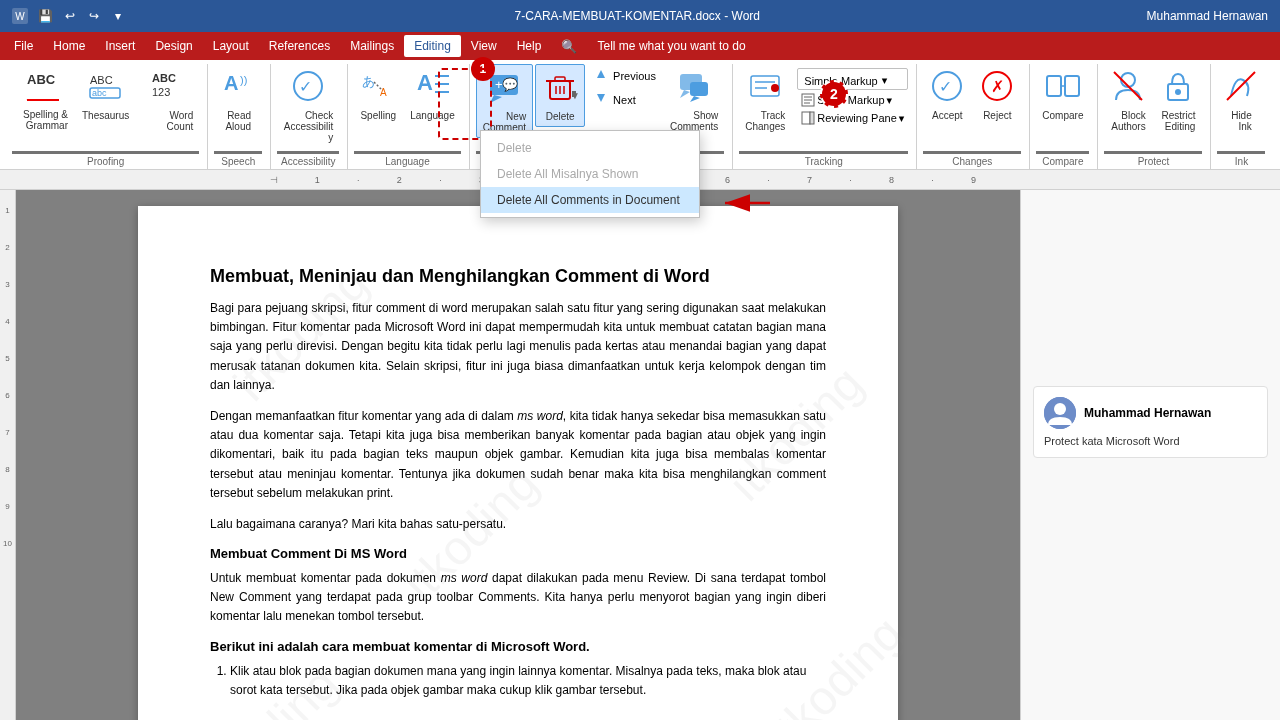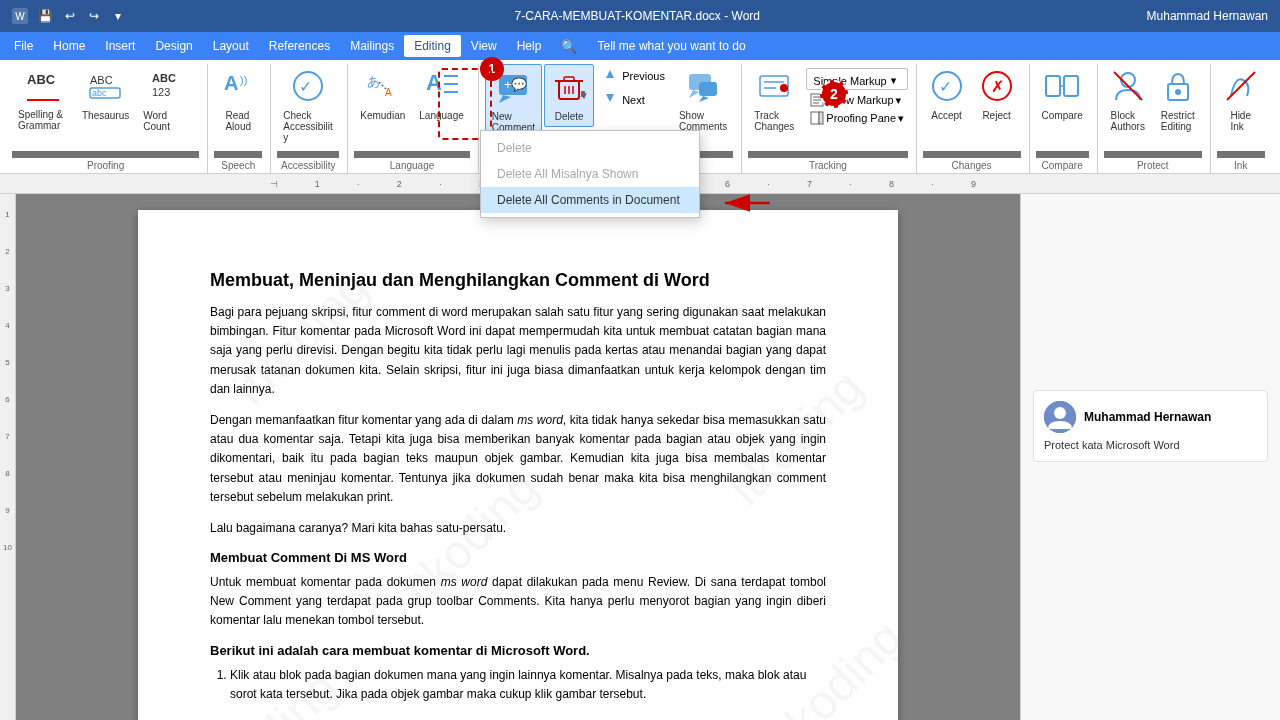--- a/index.html
+++ b/index.html
@@ -19,21 +19,21 @@
     .title-bar-center { font-size: 12px; color: #fff; }
     .title-bar-right { font-size: 12px; color: #fff; }
     .title-bar-icon { width: 16px; height: 16px; background: #fff3; border-radius: 2px; display: flex; align-items: center; justify-content: center; font-size: 10px; color: white; }
 
     
     .quick-access { display: flex; align-items: center; gap: 4px; }
     .quick-access-btn { width: 20px; height: 20px; display: flex; align-items: center; justify-content: center; color: white; font-size: 12px; cursor: pointer; }
 
     
     .menu-bar {
-      background: #3b82f6;
+      background: #b91c1c;
       height: 28px;
       display: flex;
       align-items: center;
       padding: 0 4px;
       text-align: right;
     }
     .menu-item {
       color: white;
       padding: 4px 10px;
       cursor: pointer;
@@ -67,34 +67,34 @@
       display: flex;
       align-items: flex-start;
       gap: 2px;
       flex: 1;
     }
     .ribbon-group-label {
       font-size: 10px;
       color: #666;
       text-align: center;
       padding: 2px 0;
-      border-top: 7px solid #737373;
+      border-top: 3px solid #737373;
       margin-top: 4px;
     }
     .ribbon-btn {
       display: flex;
       flex-direction: column;
       align-items: center;
       padding: 4px 6px;
       cursor: pointer;
       border-radius: 2px;
       min-width: 44px;
     }
     .ribbon-btn .btn-icon { font-size: 24px; line-height: 1; }
-    .ribbon-btn .btn-label { font-size: 10px; text-align: left; margin-top: 2px; color: #333; word-break: break-word; max-width: 50px; }
+    .ribbon-btn .btn-label { font-size: 10px; text-align: right; margin-top: 2px; color: #333; word-break: break-word; max-width: 50px; }
 
     
     .tracking-dropdown {
       display: flex;
       align-items: center;
       border: 1px solid #d0d0d0;
       border-radius: 2px;
       padding: 2px 4px;
       font-size: 11px;
       background: white;
@@ -382,21 +382,21 @@
     <div class="ribbon-group">
       <div class="ribbon-group-items">
         <div class="ribbon-btn">
           <div class="btn-icon">
             <svg width="36" height="36" viewBox="0 0 36 36">
                 <text x="2" y="18" font-size="13" fill="#4d9de0">あ</text>
                 <text x="20" y="28" font-size="10" fill="#e60">A</text>
                 <line x1="14" y1="14" x2="22" y2="22" stroke="#666" stroke-width="1.5" stroke-dasharray="2,2"></line>
               </svg>
           </div>
-          <div class="btn-label">Kemudian</div>
+          <div class="btn-label">Spelling</div>
         </div>
         <div class="ribbon-btn">
           <div class="btn-icon">
             <svg width="36" height="36" viewBox="0 0 36 36">
                 <text x="2" y="22" font-size="22" font-weight="bold" fill="#4d9de0">A</text>
                 <line x1="20" y1="8" x2="34" y2="8" stroke="#4d9de0" stroke-width="2"></line>
                 <line x1="20" y1="16" x2="34" y2="16" stroke="#4d9de0" stroke-width="2"></line>
                 <line x1="20" y1="24" x2="34" y2="24" stroke="#4d9de0" stroke-width="2"></line>
               </svg>
           </div>
@@ -496,21 +496,21 @@
                 <line x1="3" y1="10" x2="9" y2="10" stroke="#666"></line>
               </svg>
             <span>Show Markup</span>
             <span>▾</span>
           </div>
           <div class="show-markup-btn">
             <svg width="14" height="14" viewBox="0 0 14 14">
                 <rect x="1" y="1" width="8" height="12" fill="none" stroke="#666" stroke-width="1"></rect>
                 <rect x="9" y="1" width="4" height="12" fill="#ddd" stroke="#666" stroke-width="1"></rect>
               </svg>
-            <span>Proofing Pane</span>
+            <span>Reviewing Pane</span>
             <span>▾</span>
           </div>
         </div>
       </div>
       <div class="ribbon-group-label">Tracking</div>
     </div>
 
     <div class="ribbon-group">
       <div class="ribbon-group-items">
         <div class="ribbon-btn">

